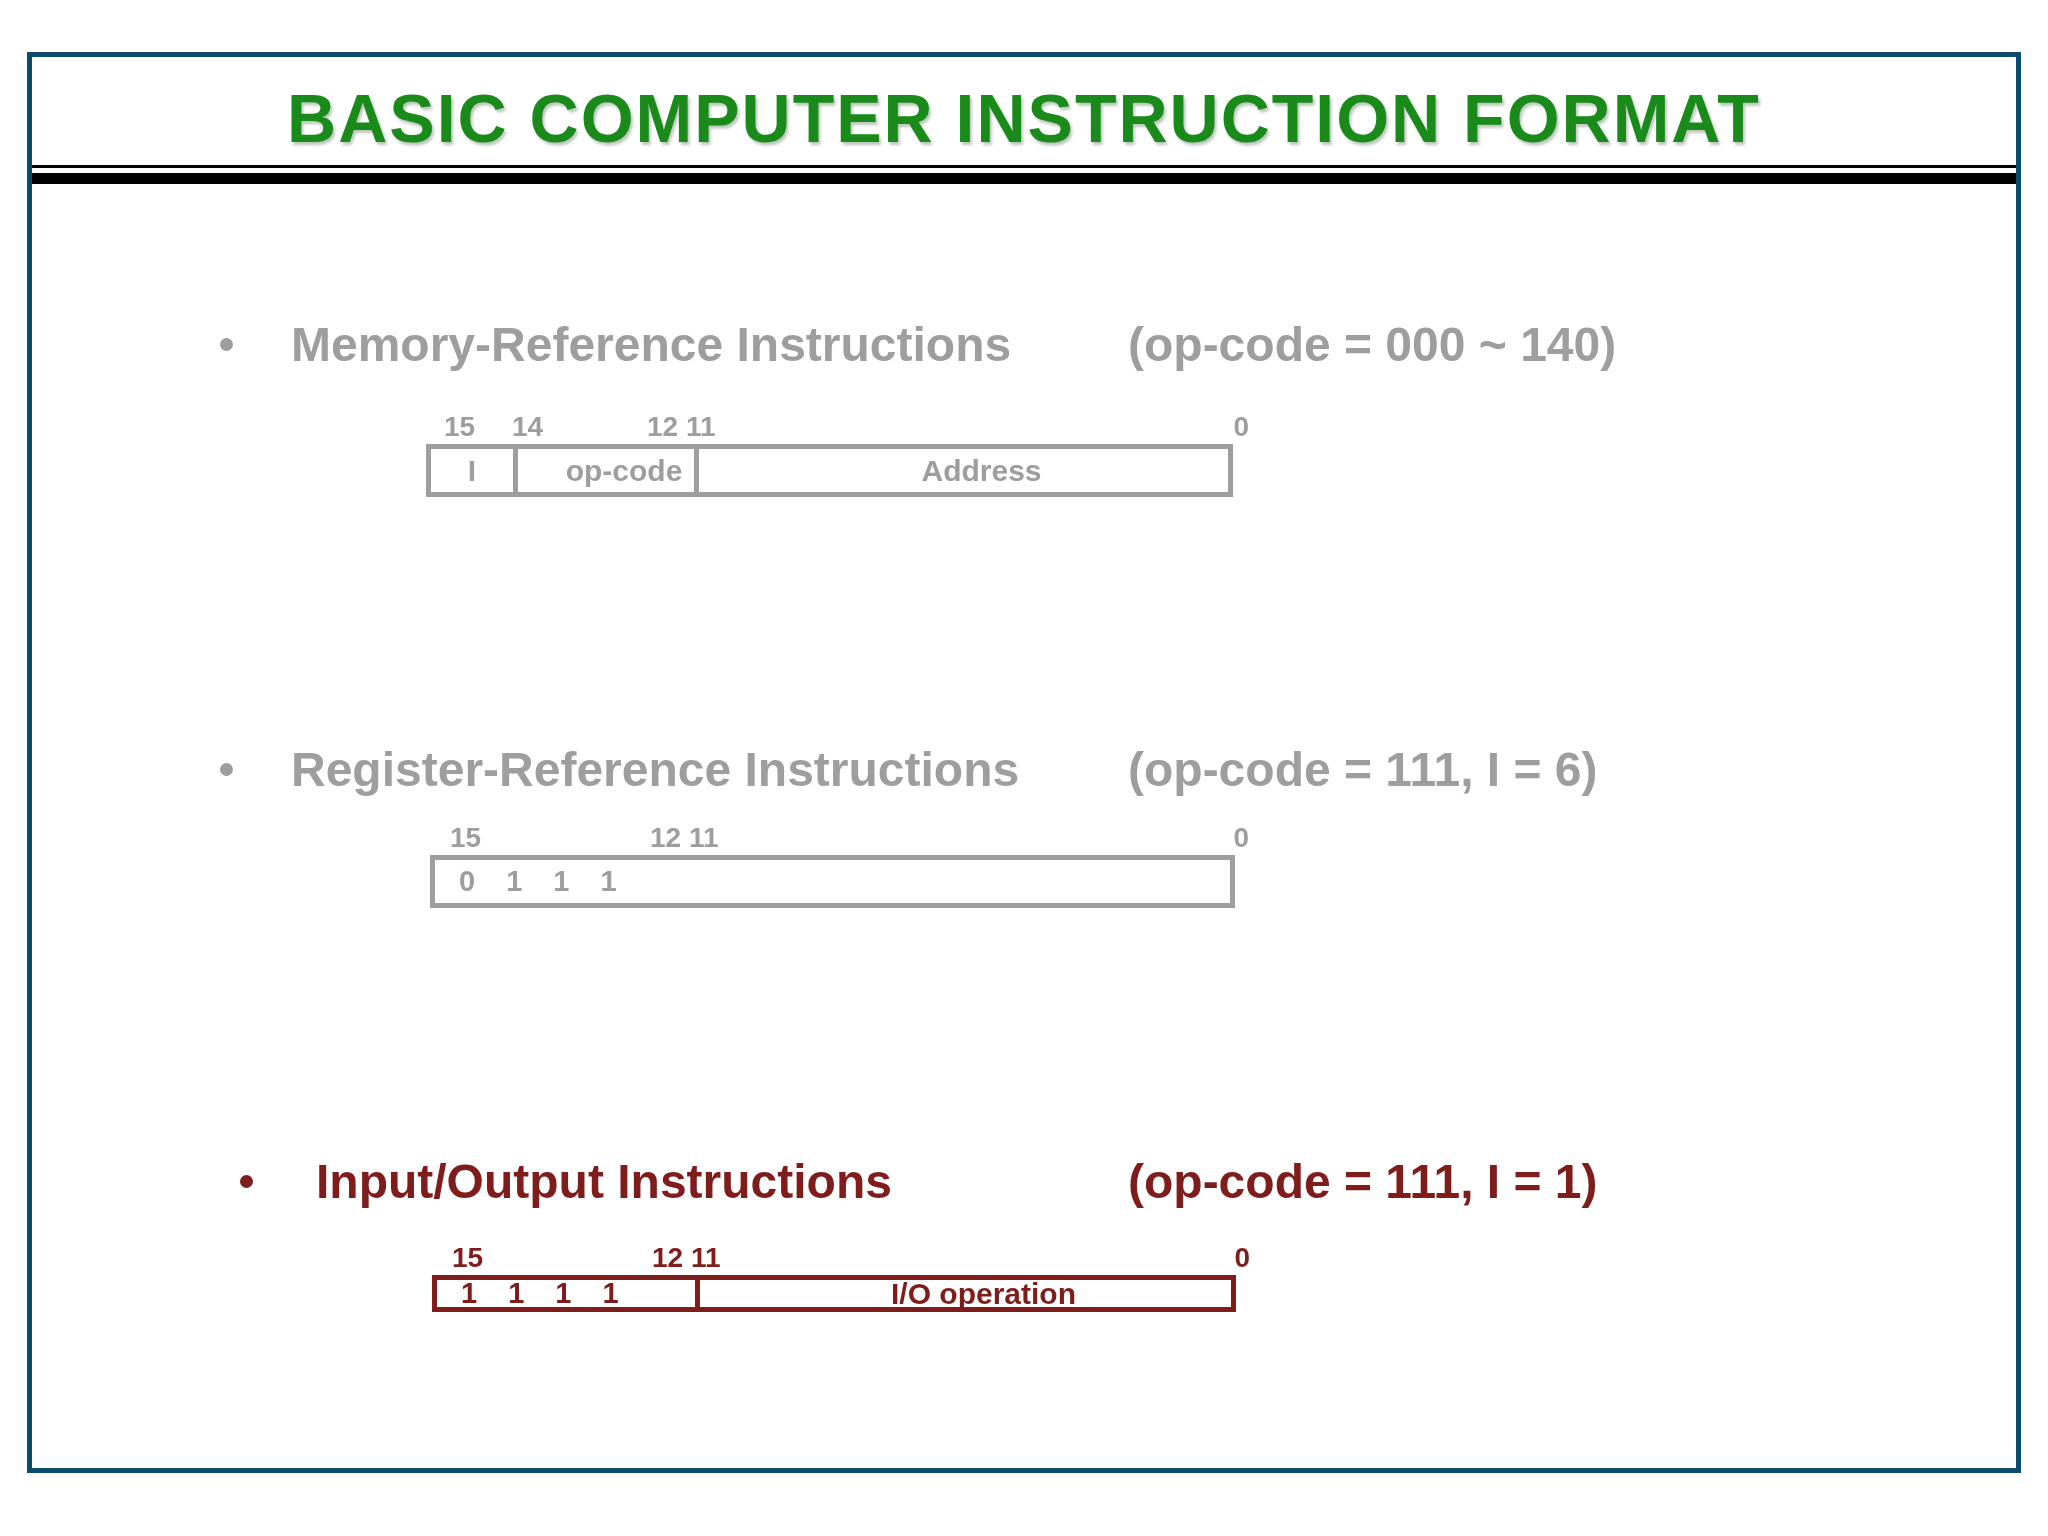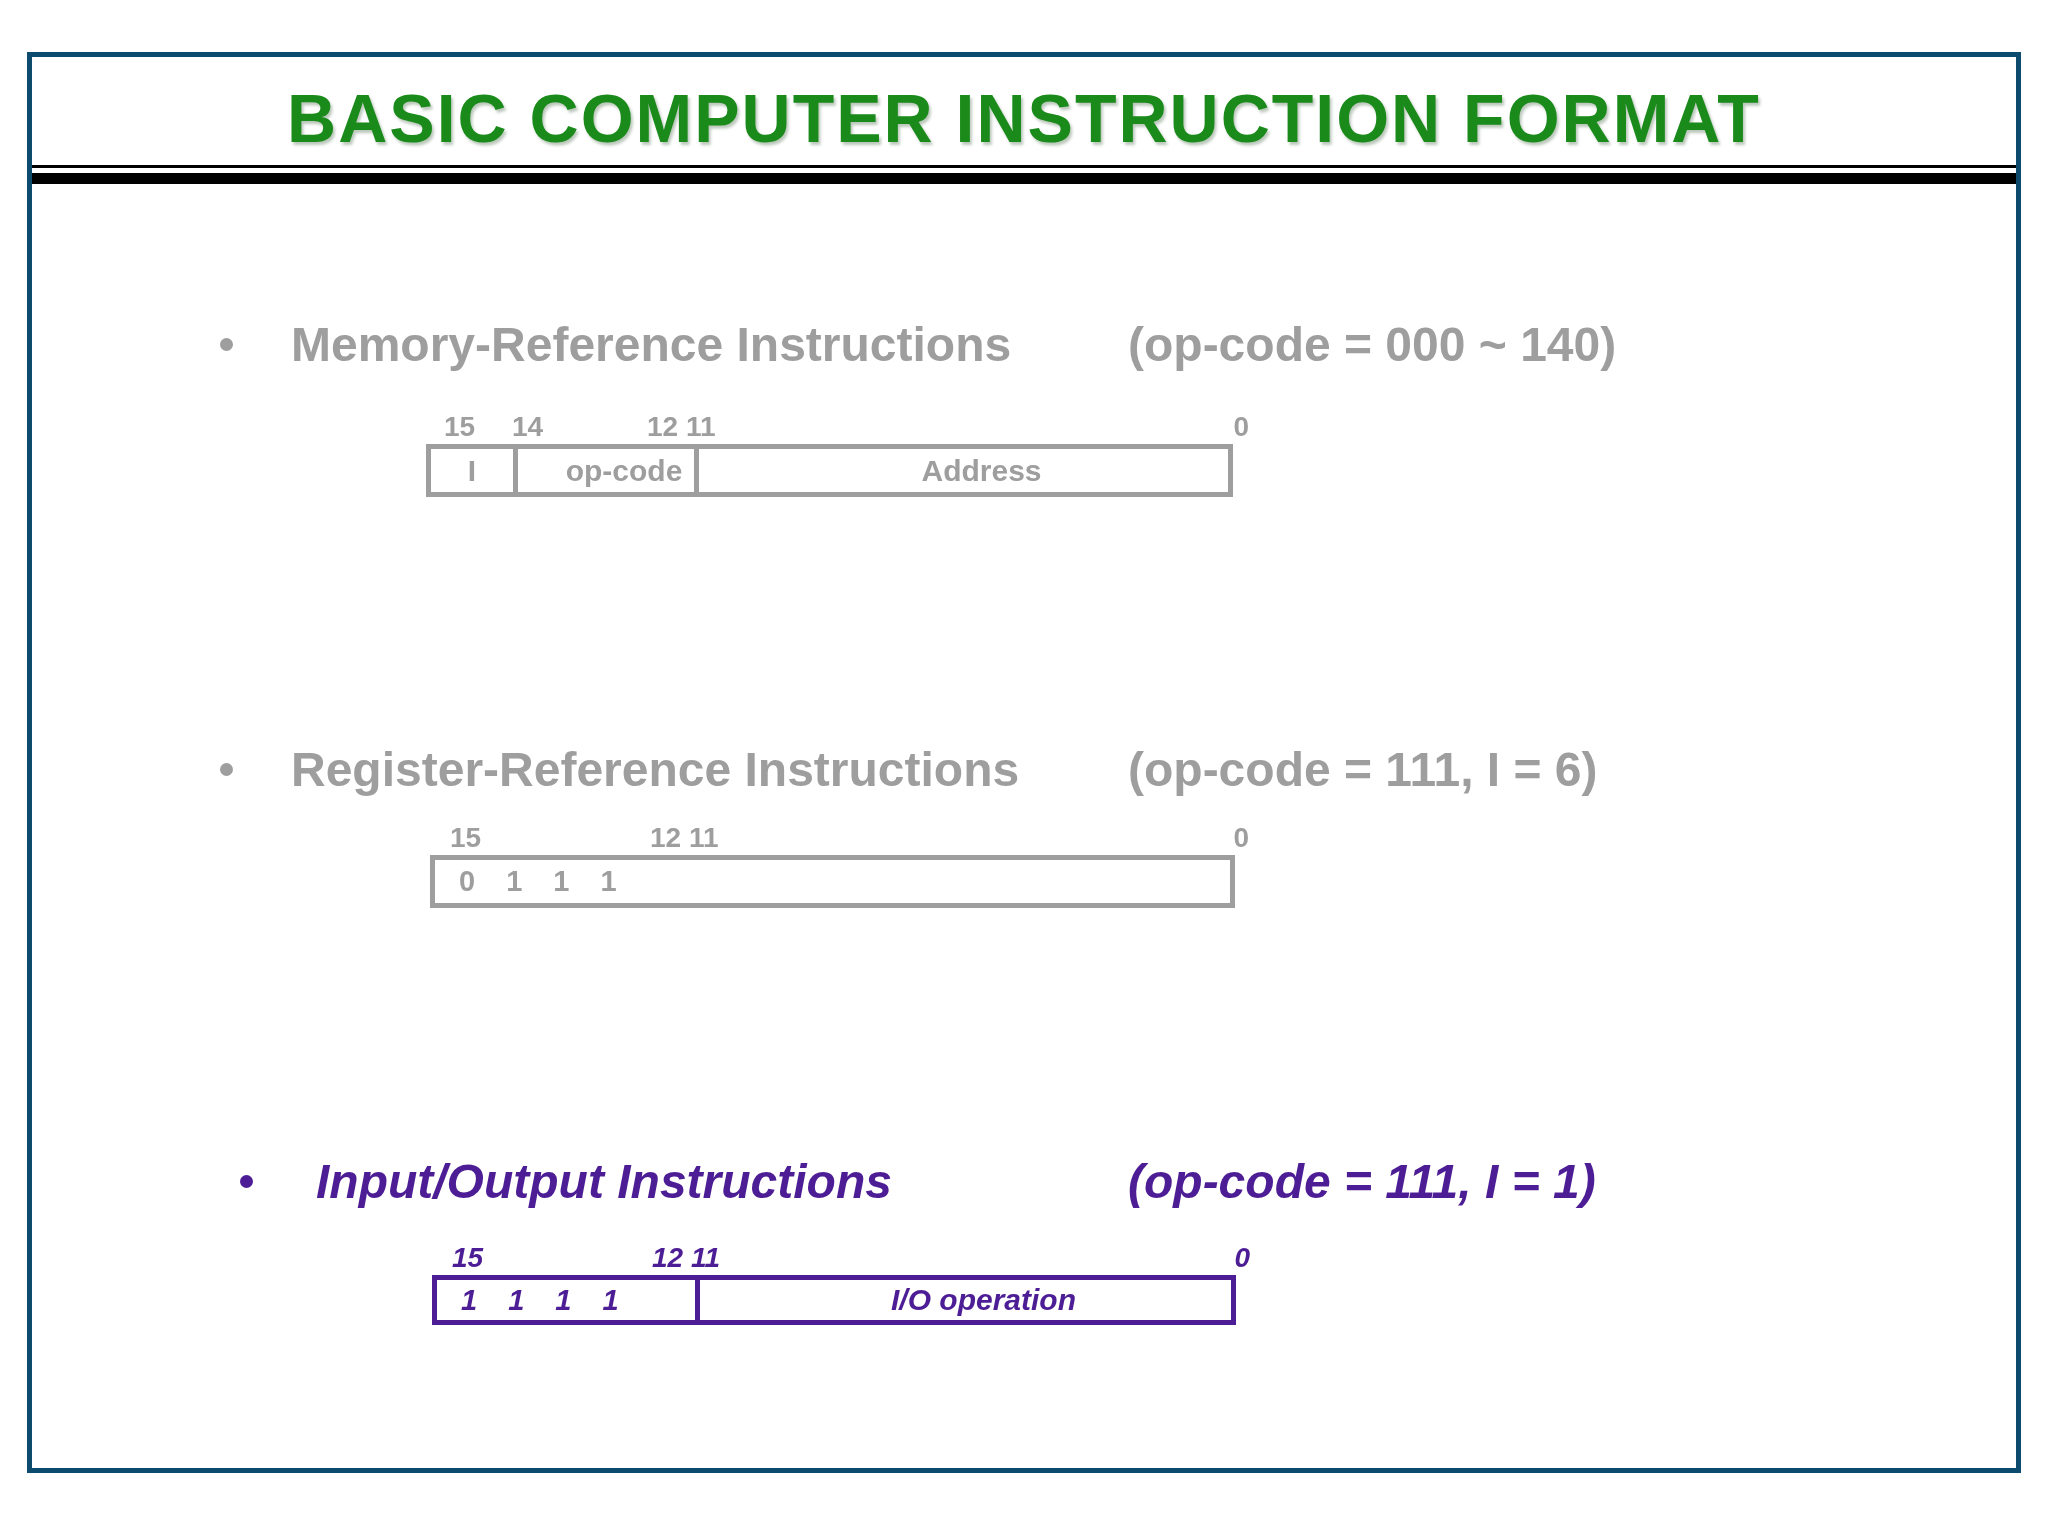--- a/index.html
+++ b/index.html
@@ -31,21 +31,21 @@
     font-weight: bold;
     letter-spacing: 2px;
     color: #1a8a1a;
     white-space: nowrap;
     text-shadow: 2px 3px 3px rgba(30, 70, 30, 0.30);
   }
   .rule-thin  { position: absolute; left: 0; right: 0; top: 108px; height: 3px;  background: #000; }
   .rule-thick { position: absolute; left: 0; right: 0; top: 116px; height: 11px; background: #000; }
 
   .gray  { color: #9e9e9e; }
-  .black { color: #4c1d95; font-style: italic; }
+  .black { color: #7f1d1d; }
 
   .bullet {
     position: absolute;
     width: 13px;
     height: 13px;
     border-radius: 50%;
     background: currentColor;
   }
   .heading {
     position: absolute;
@@ -133,20 +133,20 @@
     </div>
 
     <span class="bullet black" style="left:208px; top:1118px"></span>
     <div class="heading black" style="left:276px; top:1097px">Input/Output Instructions</div>
     <div class="heading black" style="left:1088px; top:1097px">(op-code = 111, I = 1)</div>
 
     <div class="diagram black" style="left:400px; top:1184px; width:804px">
       <span class="bit" style="left:20px">15</span>
       <span class="bit" style="left:220px">12 11</span>
       <span class="bit" style="right:-14px">0</span>
-      <div class="boxrow" style="height:50px">
+      <div class="boxrow" style="height:37px">
         <div class="cell bits-cell" style="width:258px">1 1 1 1</div>
         <div class="cell grow">I/O operation</div>
       </div>
     </div>
 
   </div>
 </div>
 
 </body></html>

